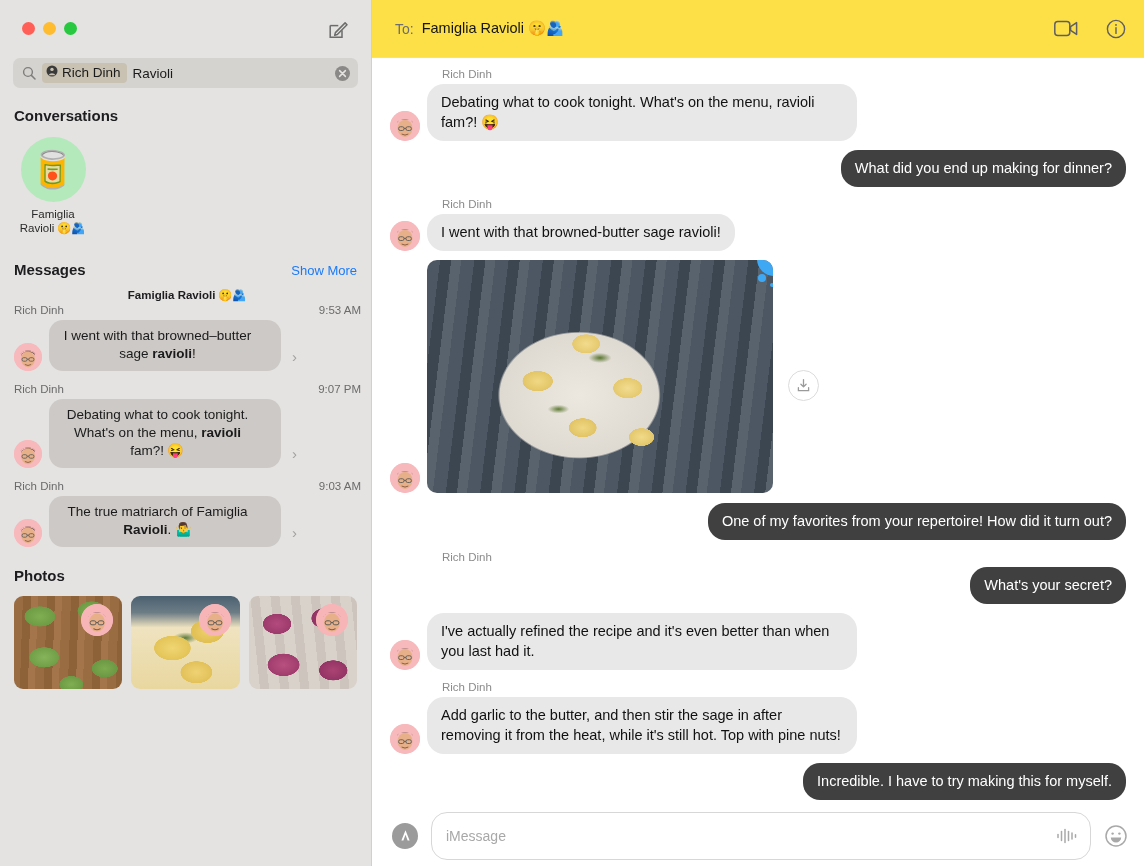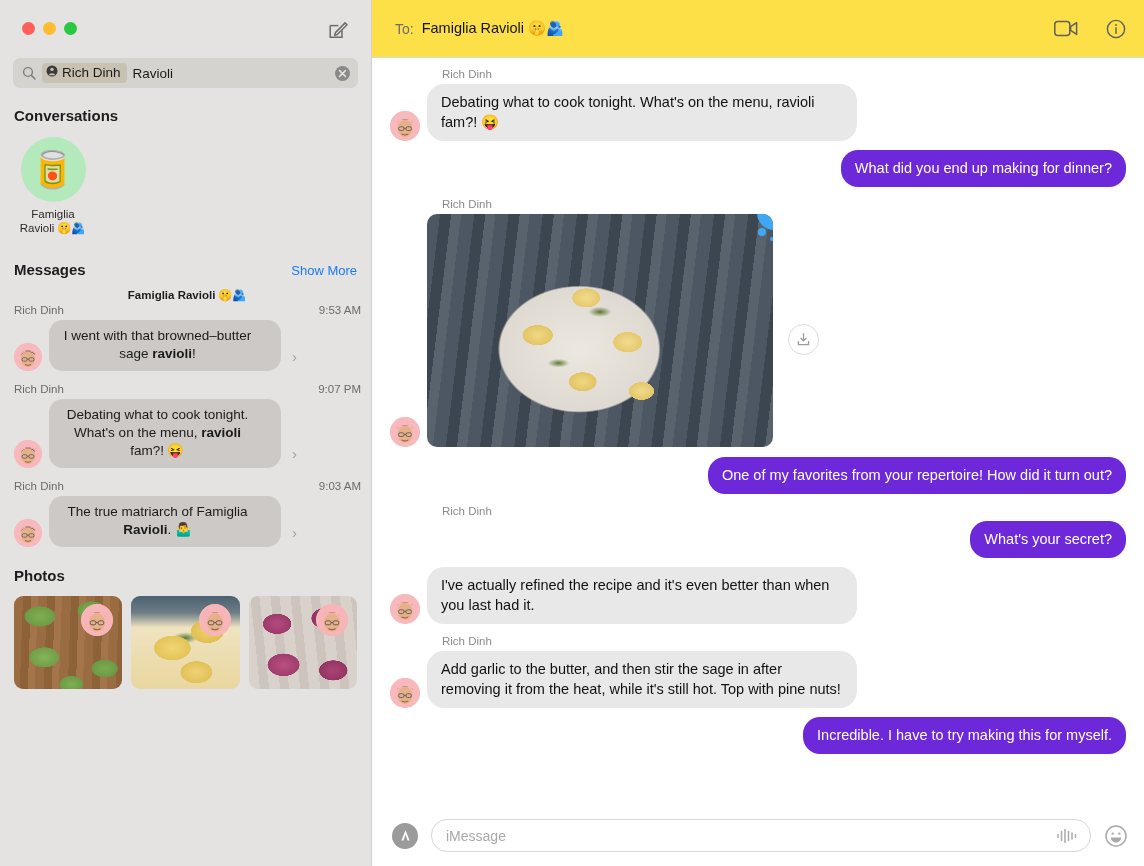--- a/index.html
+++ b/index.html
@@ -242,21 +242,21 @@
   }
   .bubble {
     border-radius: 17px;
     padding: 8px 14px 9px 14px;
     font-size: 14.5px;
     line-height: 20px;
     max-width: 430px;
     position: relative;
   }
   .bubble.inc { background: #e8e8e8; color: #111; }
-  .bubble.out { background: #6d28d9; color: #fff; max-width: 470px; }
+  .bubble.out { background: #404040; color: #fff; max-width: 470px; }
   .bubble.inc::after {
     content: "";
     position: absolute;
     left: -5px; bottom: 0;
     width: 14px; height: 16px;
     background: #e8e8e8;
     border-bottom-right-radius: 14px;
     z-index: -1;
   }
   .bubble.out::after {
@@ -329,21 +329,21 @@
     width: 26px; height: 26px;
     border-radius: 50%;
     background: #9b9b9b;
     display: flex; align-items: center; justify-content: center;
     cursor: pointer;
     flex: 0 0 26px;
     position: relative;
   }
   #input-field {
     flex: 1;
-    height: 33px;
+    height: 48px;
     border: 1px solid #d7d7d7;
     border-radius: 16px;
     display: flex;
     align-items: center;
     padding: 0 12px 0 14px;
     gap: 8px;
     background: #fff;
   }
   #input-placeholder {
     flex: 1;
@@ -642,20 +642,34 @@
           </svg>
         </div>
         <div class="bubble inc">Debating what to cook tonight. What's on the menu, ravioli fam?! 😝</div>
       </div>
 
       <div class="row out">
         <div class="bubble out">What did you end up making for dinner?</div>
       </div>
 
       <div class="sender-name">Rich Dinh</div>
+      <div class="row inc">
+        <div class="thread-avatar">
+          <svg class="memoji" viewBox="0 0 40 40">
+            <circle cx="20" cy="20" r="20" fill="#f7b9bc"></circle>
+            <ellipse cx="20" cy="23" rx="10" ry="11.5" fill="#e8b089"></ellipse>
+            <path d="M9.5 17 C9.5 8.5 30.5 8.5 30.5 17 C30.5 13 27 11 20 11 C13 11 9.5 13 9.5 17 Z" fill="#2d2218"></path>
+            <rect x="11.5" y="21" width="7.2" height="5" rx="2.2" fill="none" stroke="#5a5a5a" stroke-width="1.2"></rect>
+            <rect x="21.3" y="21" width="7.2" height="5" rx="2.2" fill="none" stroke="#5a5a5a" stroke-width="1.2"></rect>
+            <path d="M18.7 23.2 h2.6" stroke="#5a5a5a" stroke-width="1.2"></path>
+            <path d="M16 31 q4 2.5 8 0" stroke="#8a5c44" stroke-width="1.3" fill="none" stroke-linecap="round"></path>
+          </svg>
+        </div>
+        <div class="bubble inc">I went with that browned-butter sage ravioli!</div>
+      </div>
 
       <div class="att-row">
         <div class="thread-avatar">
           <svg class="memoji" viewBox="0 0 40 40">
             <circle cx="20" cy="20" r="20" fill="#f7b9bc"></circle>
             <ellipse cx="20" cy="23" rx="10" ry="11.5" fill="#e8b089"></ellipse>
             <path d="M9.5 17 C9.5 8.5 30.5 8.5 30.5 17 C30.5 13 27 11 20 11 C13 11 9.5 13 9.5 17 Z" fill="#2d2218"></path>
             <rect x="11.5" y="21" width="7.2" height="5" rx="2.2" fill="none" stroke="#5a5a5a" stroke-width="1.2"></rect>
             <rect x="21.3" y="21" width="7.2" height="5" rx="2.2" fill="none" stroke="#5a5a5a" stroke-width="1.2"></rect>
             <path d="M18.7 23.2 h2.6" stroke="#5a5a5a" stroke-width="1.2"></path>

